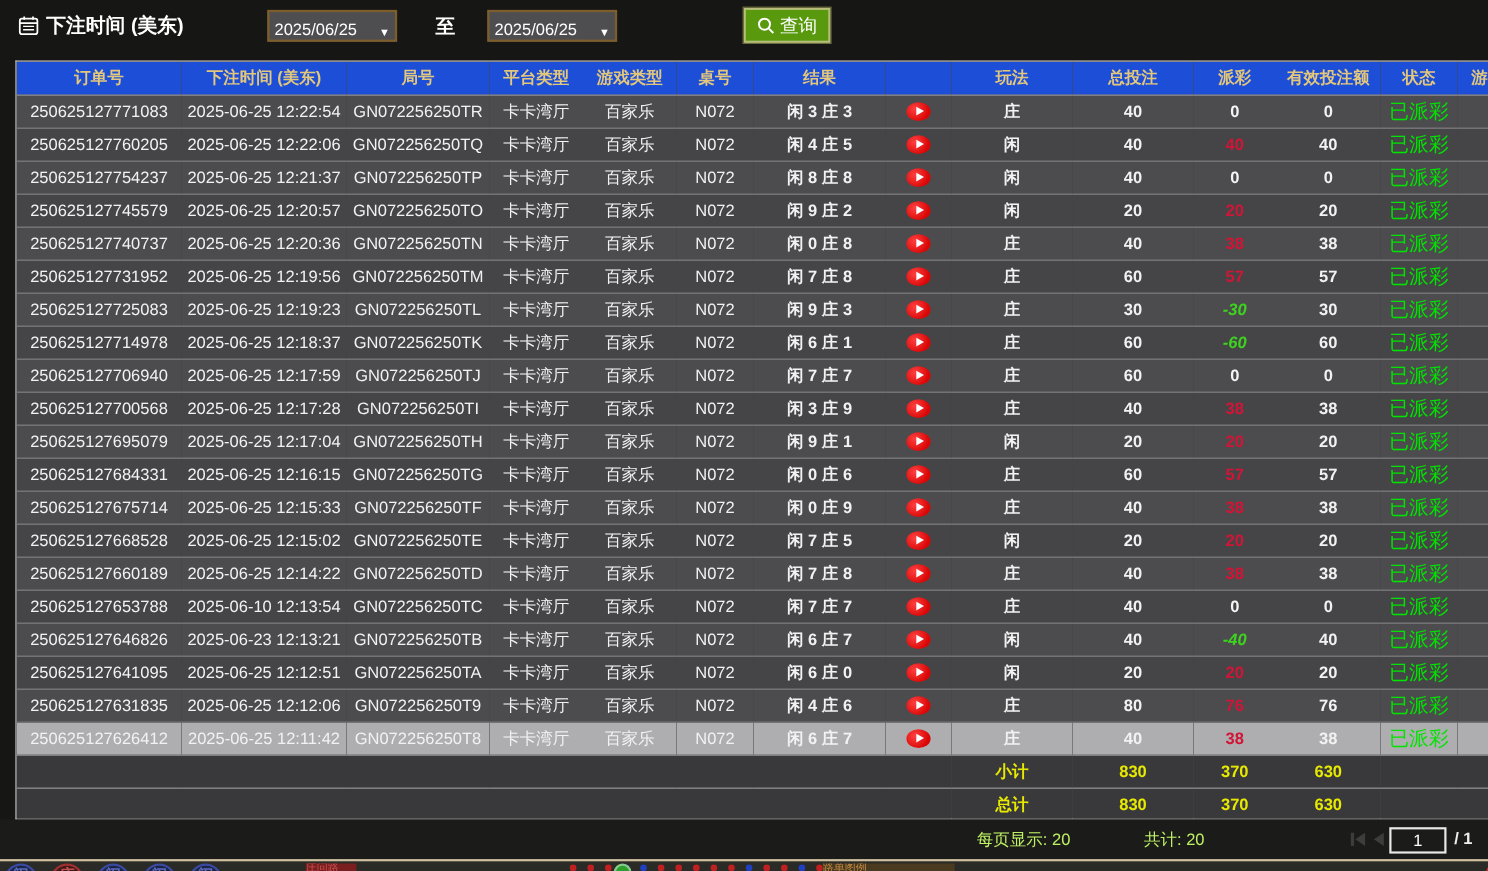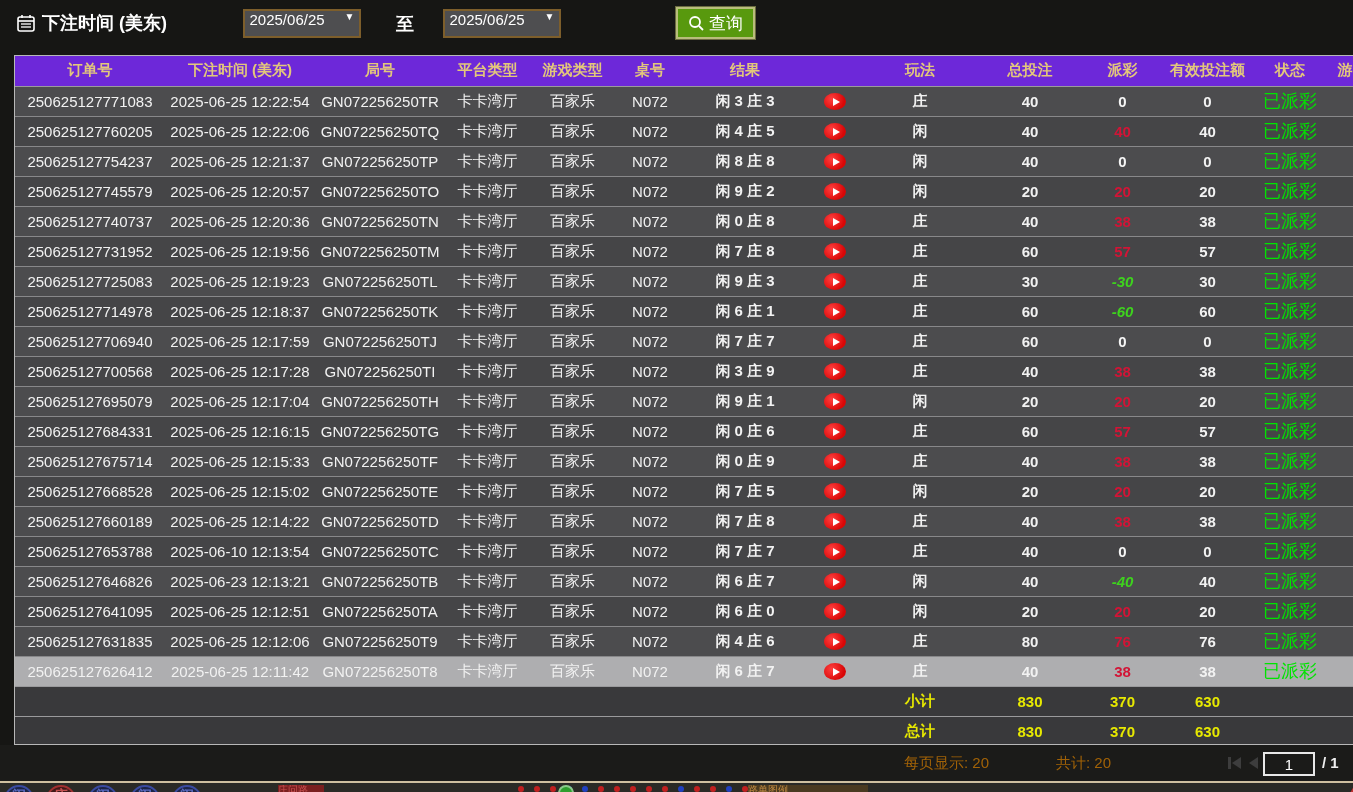--- a/index.html
+++ b/index.html
@@ -6,50 +6,50 @@
   html,body { width:1353px; height:792px; overflow:hidden; }
   body {
     font-family:"Liberation Sans","DejaVu Sans",sans-serif;
     background:#161614; color:#f2f2f2; position:relative;
   }
   
   .filter-bar { position:absolute; left:0; top:0; width:1353px; height:54px; background:#161614; }
   .fb-title { position:absolute; left:16px; top:11px; display:flex; align-items:center; gap:6px;
               font-size:18px; font-weight:bold; color:#ffffff; }
   .date-select { position:absolute; top:9px; width:118px; height:29px; background:#4e4e50;
-                 border:2px solid #7d5e2b; display:flex; align-items:flex-start; justify-content:center;
+                 border:2px solid #7d5e2b; display:flex; align-items:flex-end; justify-content:center;
                  gap:20px; font-size:15px; color:#ffffff; cursor:pointer; }
   .date-select .arr { font-size:10px; color:#ffffff; }
   #date-from { left:243px; } #date-to { left:443px; }
   .to-label { position:absolute; left:396px; top:12px; font-size:18px; font-weight:bold; color:#ffffff; }
   .search-btn { position:absolute; left:676px; top:7px; height:32px; padding:0 10px;
                 background:#58990e; border:2px solid #b9bd7c; outline:1px solid #6b6b40;
                 display:flex; align-items:center; gap:4px; font-size:17px; color:#ffffff; cursor:pointer; }
   
   .table-wrap { position:absolute; left:14px; top:55px; width:1339px; height:690px;
                 border:1px solid #b8b8b8; border-right:none; overflow:hidden; background:#454547; }
   table { border-collapse:collapse; table-layout:fixed; width:1350px; }
   th, td { height:30px; padding:0; text-align:center; white-space:nowrap; overflow:hidden; font-size:15px; }
-  thead th { background:#6d28d9; color:#e3c77b; font-weight:bold; border-bottom:1px solid #9a9a9c; }
+  thead th { background:#1d4ed8; color:#e3c77b; font-weight:bold; border-bottom:1px solid #9a9a9c; }
   tbody tr { background:#4c4c4e; }
   tbody tr:nth-child(even) { background:#454547; }
   tbody tr + tr td { border-top:1px solid #88888a; }
   tbody tr.hl { background:#aeaeb0; }
   td.c-total, td.c-valid, td.c-payout, td.c-play, td.c-result { font-weight:bold; }
   td.pos { color:#d21436; } td.neg { color:#3ed31e;font-style:italic; } td.zero { color:#f5f5f5; }
   td.c-status { color:#00e400; font-size:18px; }
   tr.sum-row td { background:#39393b; color:#e7e900; font-weight:bold; border-top:1px solid #9a9a9c; }
   .replay { display:inline-flex; width:22px; height:17px; border-radius:50%;
             background:radial-gradient(circle at 35% 35%, #ff4040, #d90606 70%);
             align-items:center; justify-content:center; cursor:pointer; }
   .replay i { display:block; width:0; height:0; border-left:7px solid #ffffff;
               border-top:4px solid transparent; border-bottom:4px solid transparent; margin-left:2px; }
   
   .pagination { position:absolute; left:0; top:745px; width:1353px; height:38px; background:#1b1b19; }
-  .pg-text { position:absolute; top:9px; font-size:15px; color:#a16207;margin-left:16px; }
+  .pg-text { position:absolute; top:9px; font-size:15px; color:#bef264; }
   #per-page { left:888px; } #total-count { left:1040px; }
   .nav-icons { position:absolute; left:1228px; top:12px; display:flex; gap:8px; align-items:center; }
   .tri { width:0; height:0; border-right:9px solid #3d3d3d; border-top:6px solid transparent;
          border-bottom:6px solid transparent; cursor:pointer; }
   .bar { width:3px; height:12px; background:#3d3d3d; display:inline-block; }
   .first-ic { display:flex; align-items:center; gap:1px; cursor:pointer; }
   .page-input { position:absolute; left:1263px; top:7px; width:52px; height:24px; background:#1b1b19;
                 border:2px solid #e8e8e8; color:#ffffff; text-align:center; font-size:15px;
                 font-family:"Liberation Sans",sans-serif; }
   .page-of { position:absolute; left:1322px; top:9px; font-size:15px; color:#efefef; font-weight:bold; }

